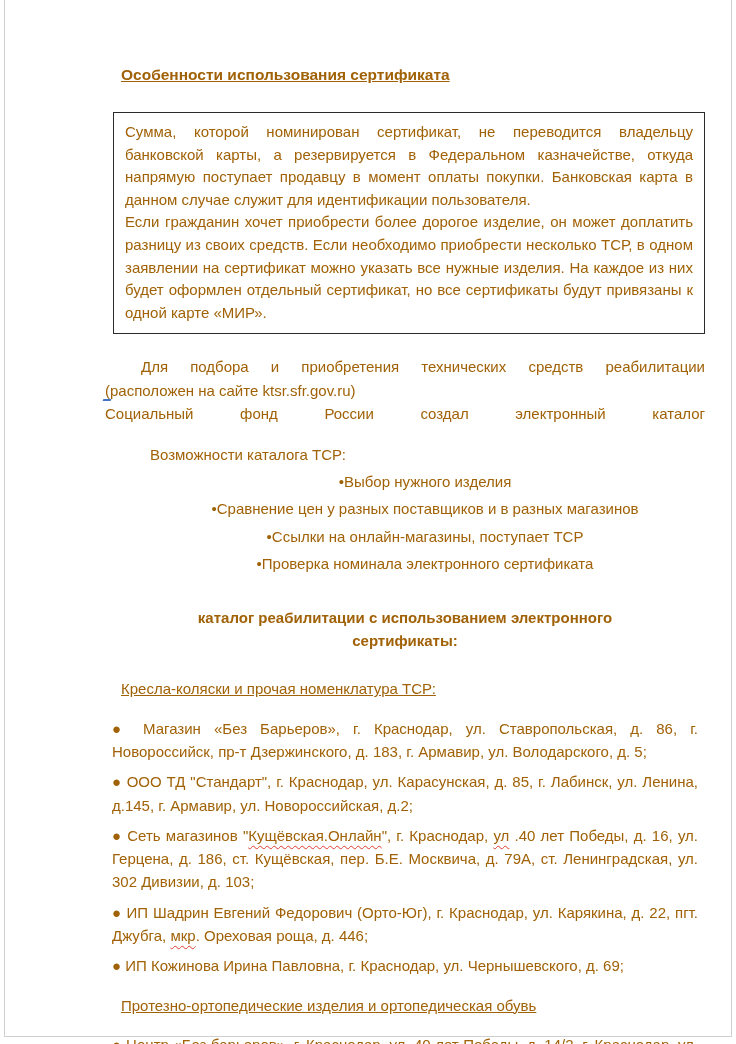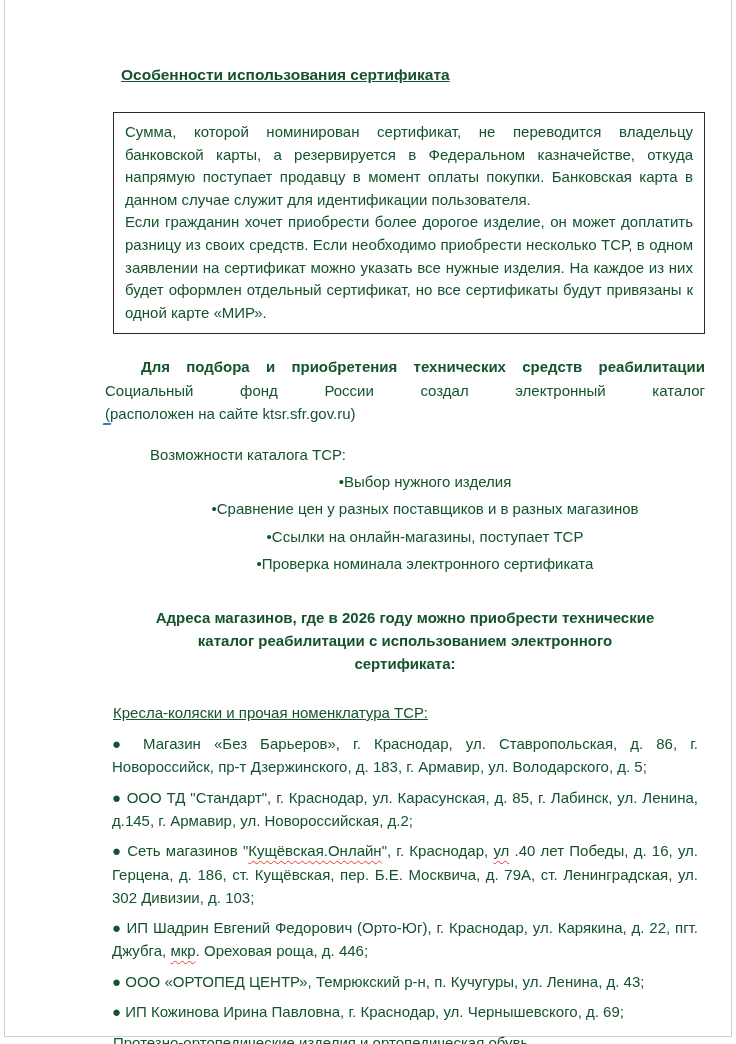--- a/index.html
+++ b/index.html
@@ -1,21 +1,21 @@
 <!DOCTYPE html>
 <html><head>
 <meta charset="utf-8">
 <style>
   html,body{margin:0;padding:0;background:#ffffff;}
   .page{
     position:relative;
     width:736px;height:1044px;
     background:#ffffff;
     font-family:"Liberation Sans","DejaVu Sans",sans-serif;
-    color:#14532d;
+    color:#a16207;
     font-size:15px;
     overflow:hidden;
     box-sizing:border-box;
   }
   .page-frame{
     position:absolute;left:4px;top:-1px;right:4px;bottom:7px;
     border:1px solid #cfcfcf;
     pointer-events:none;
   }
   .content{
@@ -35,21 +35,21 @@
     margin:26px 0 8px 8px;
     border:1px solid #2b2b2b;
     padding:8px 11px 9px 11px;
     line-height:22.6px;
     text-align:justify;
   }
   .info-box p{margin:0;}
   .intro{margin-top:21px;line-height:23.4px;}
   .intro-line{margin:0;}
   .jfull{text-align:justify;text-align-last:justify;}
-  .indent1{text-indent:36px;font-weight:bold;}
+  .indent1{text-indent:36px;}
   .intro-line-last{position:relative;}
   .anchor-mark{
     position:absolute;
     left:-2px;bottom:1px;
     width:8px;height:0;
     border-bottom:2px solid #4472c4;
     transform:skewX(-25deg);
   }
   .catalog-heading{margin:17px 0 0 45px;line-height:23.4px;}
   .catalog-item{margin:4px 0 0 40px;line-height:23.4px;text-align:center;}
@@ -57,21 +57,21 @@
     margin-top:30px;
     font-weight:700;
     text-align:center;
     line-height:23.4px;
   }
   .addr-heading div{margin:0;}
   .section-title{
     display:block;
     line-height:23.3px;
     text-decoration:underline;
-    margin:8px;
+    margin:16px;
     font-weight:400;
   }
   .section-title.first{margin-top:25px;}
   .entry{
     margin:7px;
     line-height:23.3px;
     text-align:justify;
   }
   .mark-spell{
     text-decoration-line:underline;
@@ -92,48 +92,46 @@
 
     <h1 class="doc-title">Особенности использования сертификата</h1>
 
     <div class="info-box">
       <p>Сумма, которой номинирован сертификат, не переводится владельцу банковской карты, а резервируется в Федеральном казначействе, откуда напрямую поступает продавцу в момент оплаты покупки. Банковская карта в данном случае служит для идентификации пользователя.</p>
       <p>Если гражданин хочет приобрести более дорогое изделие, он может доплатить разницу из своих средств. Если необходимо приобрести несколько ТСР, в одном заявлении на сертификат можно указать все нужные изделия. На каждое из них будет оформлен отдельный сертификат, но все сертификаты будут привязаны к одной карте «МИР».</p>
     </div>
 
     <div class="intro">
       <div class="intro-line jfull indent1">Для подбора и приобретения технических средств реабилитации</div>
-      <div class="intro-line jfull">Социальный фонд России создал электронный каталог</div>
       <div class="intro-line intro-line-last">
         <span class="anchor-mark"></span>
         <span>(расположен на сайте ktsr.sfr.gov.ru)</span>
       </div>
+      <div class="intro-line jfull">Социальный фонд России создал электронный каталог</div>
     </div>
 
     <div class="catalog">
       <div class="catalog-heading">Возможности каталога ТСР:</div>
       <div class="catalog-item">•Выбор нужного изделия</div>
       <div class="catalog-item">•Сравнение цен у разных поставщиков и в разных магазинов</div>
       <div class="catalog-item">•Ссылки на онлайн-магазины, поступает ТСР</div>
       <div class="catalog-item">•Проверка номинала электронного сертификата</div>
     </div>
 
     <div class="addr-heading">
-      <div>Адреса магазинов, где в 2026 году можно приобрести технические</div>
       <div>каталог реабилитации с использованием электронного</div>
-      <div>сертификата:</div>
+      <div>сертификаты:</div>
     </div>
 
     <div>
       <span class="section-title first">Кресла-коляски и прочая номенклатура ТСР:</span>
       <p class="entry"><span>● Магазин «Без Барьеров», г. Краснодар, ул. Ставропольская, д. 86, г. Новороссийск, пр-т Дзержинского, д. 183, г. Армавир, ул. Володарского, д. 5;</span></p>
       <p class="entry"><span>● ООО ТД "Стандарт", г. Краснодар, ул. Карасунская, д. 85, г. Лабинск, ул. Ленина, д.145, г. Армавир, ул. Новороссийская, д.2;</span></p>
       <p class="entry"><span>● Сеть магазинов "</span><span class="mark-spell">Кущёвская.Онлайн</span><span>", г. Краснодар, </span><span class="mark-spell">ул</span><span> .40 лет Победы, д. 16, ул. Герцена, д. 186, ст. Кущёвская, пер. Б.Е. Москвича, д. 79А, ст. Ленинградская, ул. 302 Дивизии, д. 103;</span></p>
       <p class="entry"><span>● ИП Шадрин Евгений Федорович (Орто-Юг), г. Краснодар, ул. Карякина, д. 22, пгт. Джубга, </span><span class="mark-spell">мкр</span><span>. Ореховая роща, д. 446;</span></p>
-      <p class="entry"><span>● ООО «ОРТОПЕД ЦЕНТР», Темрюкский р-н, п. Кучугуры, ул. Ленина, д. 43;</span></p>
       <p class="entry"><span>● ИП Кожинова Ирина Павловна, г. Краснодар, ул. Чернышевского, д. 69;</span></p>
     </div>
 
     <div>
       <span class="section-title">Протезно-ортопедические изделия и ортопедическая обувь</span>
       <p class="entry"><span>● Центр «Без барьеров», г. Краснодар, ул. 40 лет Победы, д. 14/2, г. Краснодар, ул. имени П.М. Гаврилова, д. 27/1;</span></p>
 
     </div>
 
   </div>

